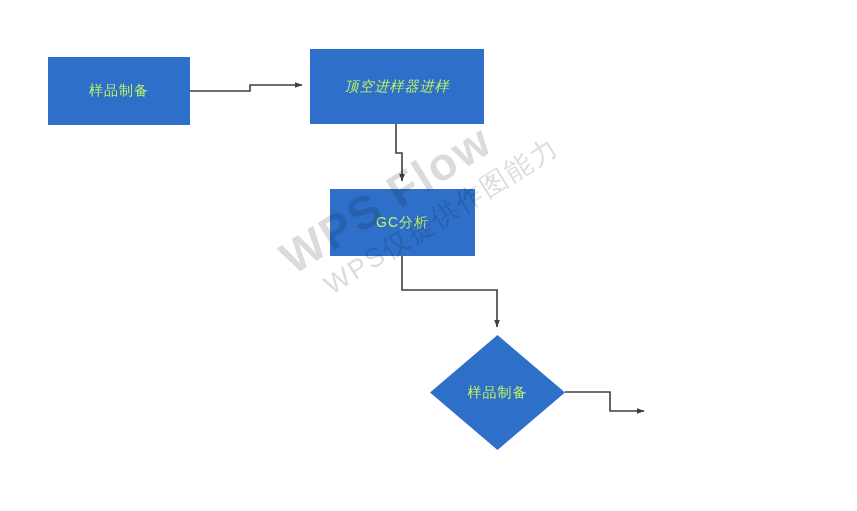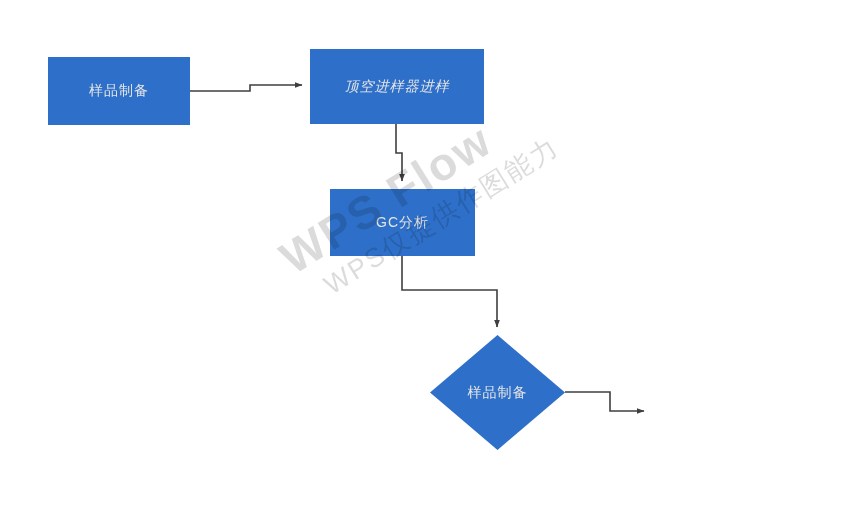--- a/index.html
+++ b/index.html
@@ -19,21 +19,21 @@
     position: absolute;
     left: 0;
     top: 0;
     width: 857px;
     height: 511px;
     pointer-events: none;
   }
   .node {
     position: absolute;
     background: #2e70c9;
-    color: #e5e5e5;
+    color: #bef264;
     display: flex;
     align-items: center;
     justify-content: center;
     font-size: 14px;
     letter-spacing: 1px;
     box-sizing: border-box;
     text-align: center;
   }
   .node-rect-1 { left: 48px;  top: 57px;  width: 142px; height: 68px; }
   .node-rect-2 { left: 310px; top: 49px;  width: 174px; height: 75px; font-style: italic; }

